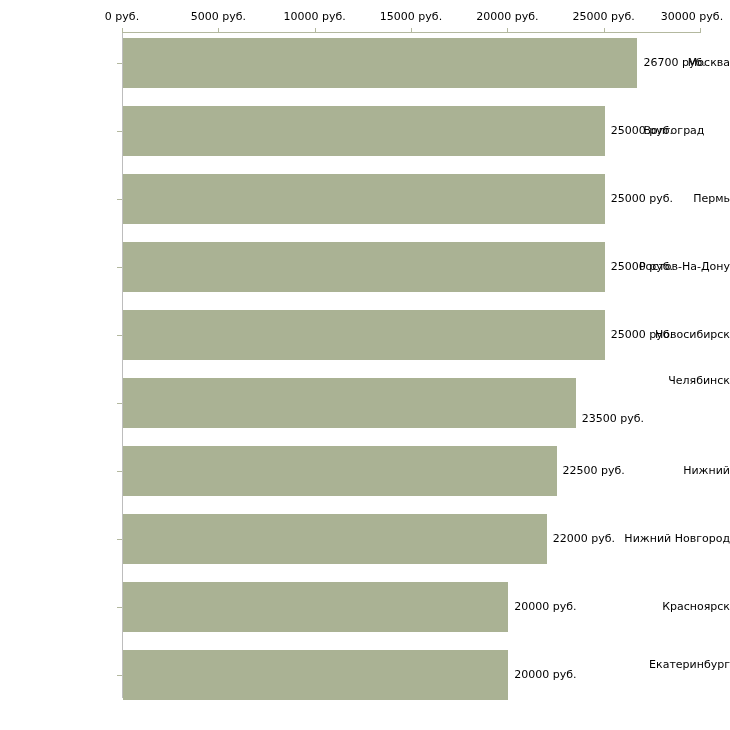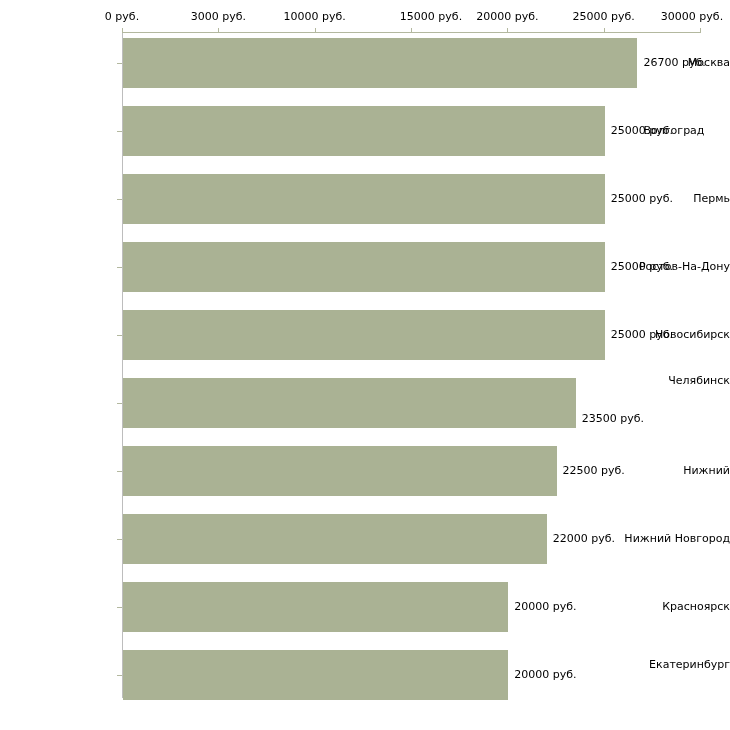--- a/index.html
+++ b/index.html
@@ -105,25 +105,25 @@
 <body>
 
 <div id="chart-root">
 
   <div class="axis-top">
     <div class="axis-line-h"></div>
     <div id="xticks">
         <div class="xtick" style="left: 122px;"></div>
         <div class="xtick-label" style="left: 122px;">0 руб.</div>
         <div class="xtick" style="left: 218.333px;"></div>
-        <div class="xtick-label" style="left: 218.333px;">3000 руб.</div>
+        <div class="xtick-label" style="left: 218.333px;">5000 руб.</div>
         <div class="xtick" style="left: 314.667px;"></div>
         <div class="xtick-label" style="left: 314.667px;">10000 руб.</div>
         <div class="xtick" style="left: 411px;"></div>
-        <div class="xtick-label" style="left: 431px;">15000 руб.</div>
+        <div class="xtick-label" style="left: 411px;">15000 руб.</div>
         <div class="xtick" style="left: 507.333px;"></div>
         <div class="xtick-label" style="left: 507.333px;">20000 руб.</div>
         <div class="xtick" style="left: 603.667px;"></div>
         <div class="xtick-label" style="left: 603.667px;">25000 руб.</div>
         <div class="xtick" style="left: 700px;"></div>
         <div class="xtick-label" style="left: 692px;">30000 руб.</div>
       </div>
   </div>
 
   <div class="axis-line-v"></div>

